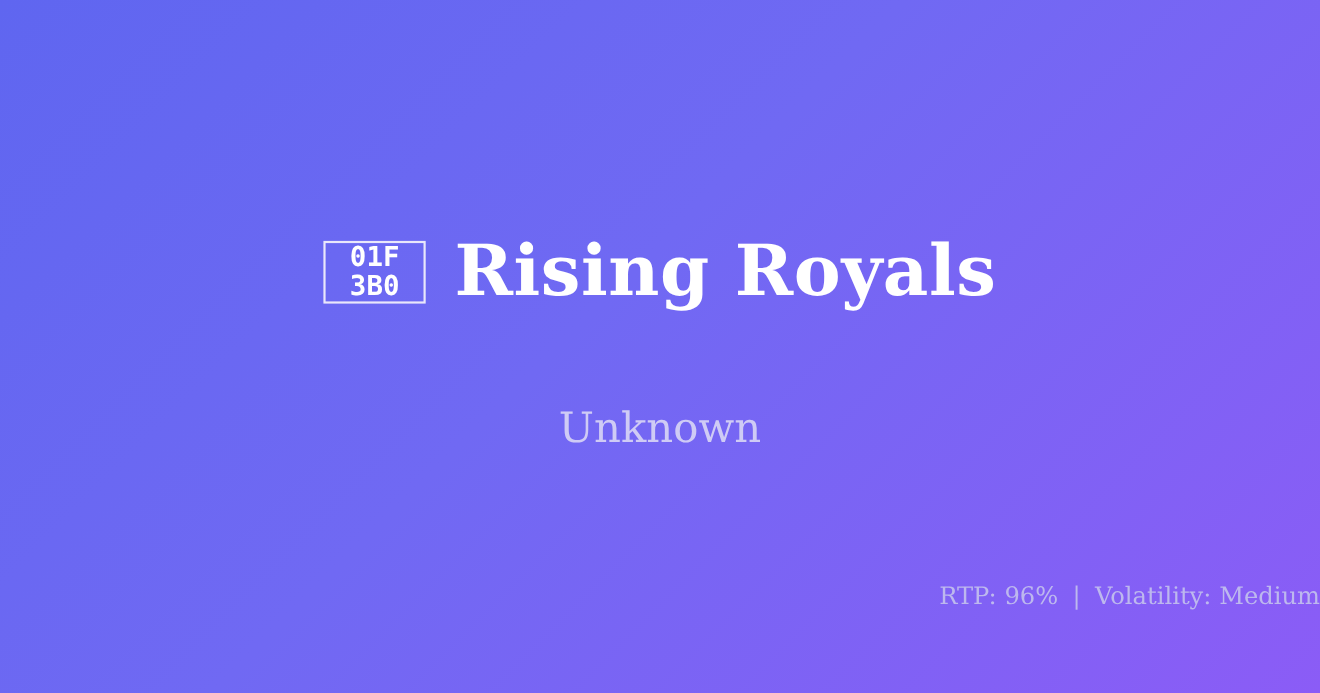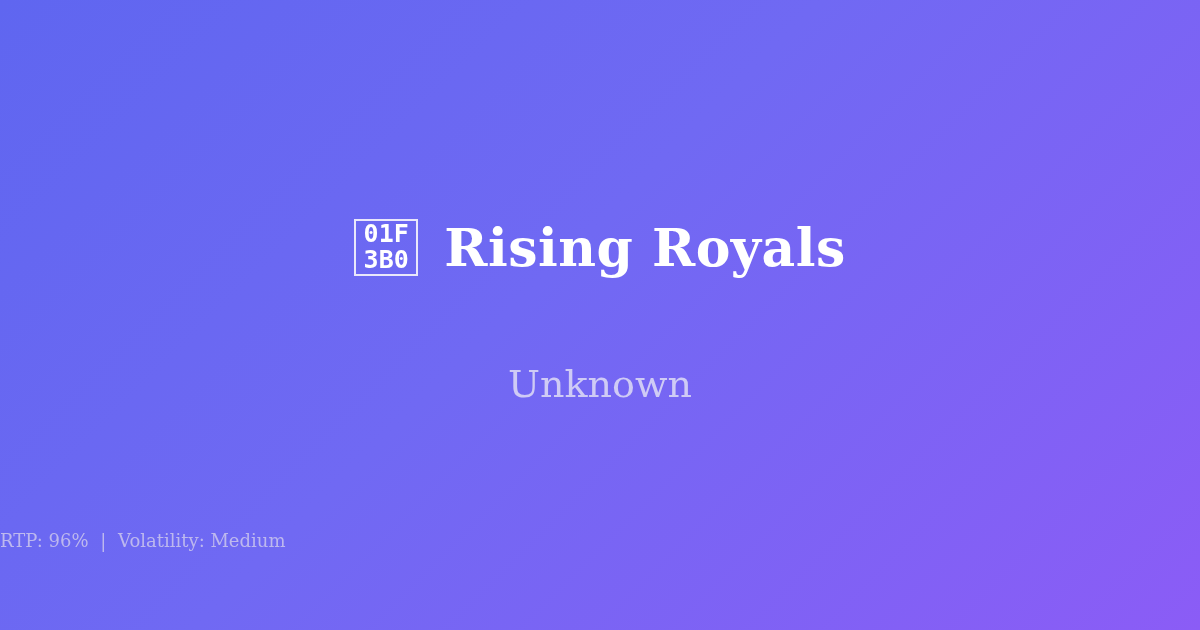--- a/index.html
+++ b/index.html
@@ -29,21 +29,21 @@
   
   .title-row {
     display: flex;
     align-items: center;
     justify-content: center;
     gap: 26px;
     margin-top: -6px;
   }
 
   .tofu {
-    width: 64px;
+    width: 93px;
     height: 57px;
     border: 2px solid #e9e7fb;
     display: flex;
     flex-direction: column;
     align-items: center;
     justify-content: center;
     flex: 0 0 auto;
     line-height: 1;
   }
 
@@ -52,21 +52,21 @@
     font-size: 25px;
     font-weight: 700;
     letter-spacing: 0px;
     color: #ffffff;
     display: block;
     height: 26px;
     line-height: 26px;
   }
 
   .title {
-    font-size: 52px;
+    font-size: 64px;
     font-weight: 700;
     color: #ffffff;
     letter-spacing: 0.5px;
     line-height: 1.06;
     white-space: nowrap;
   }
 
   
   .subtitle {
     margin-top: 88px;
@@ -76,22 +76,22 @@
     line-height: 1.1;
     white-space: nowrap;
   }
 
   
   .meta {
     position: absolute;
     left: 0;
     right: 0;
     top: 530px;
-    text-align: left;
-    font-size: 18px;
+    text-align: right;
+    font-size: 22px;
     font-weight: 400;
     color: #bdb8ee;
     line-height: 1.2;
     white-space: nowrap;
   }
   .meta .sep { padding: 0 6px; }
 </style>
 </head>
 <body>
 

